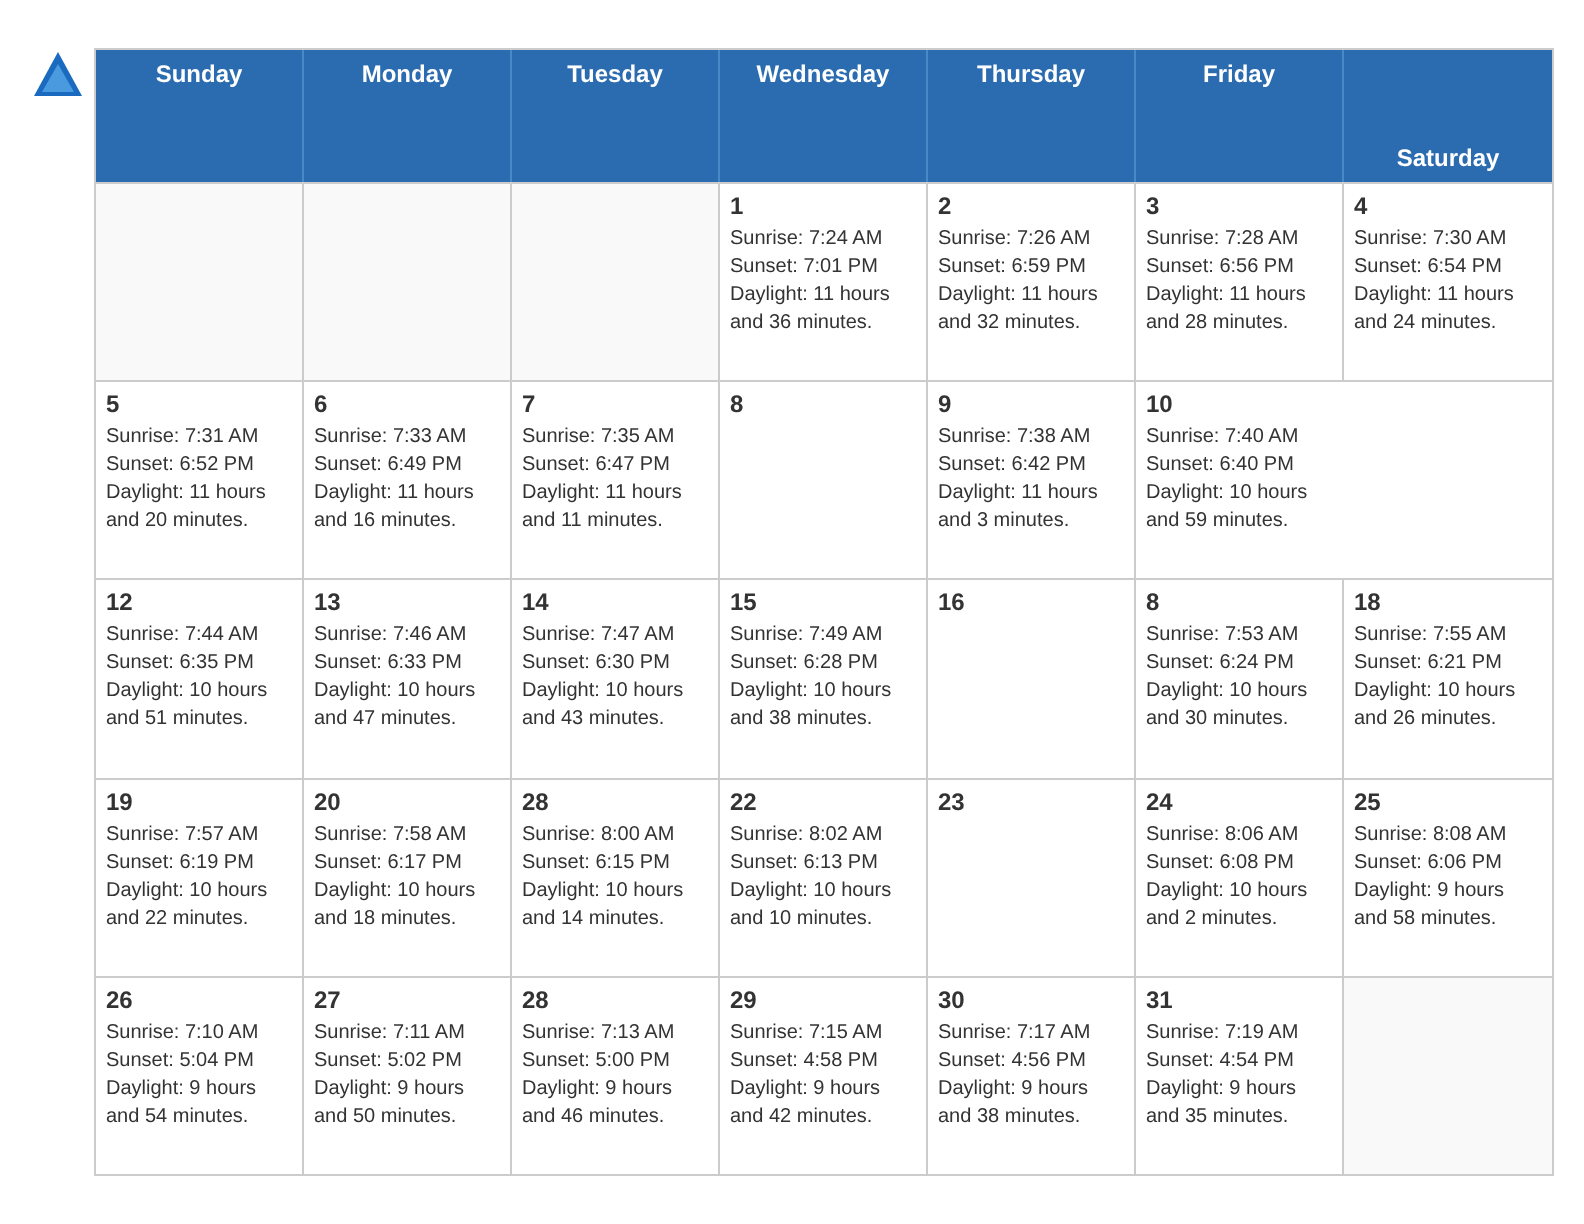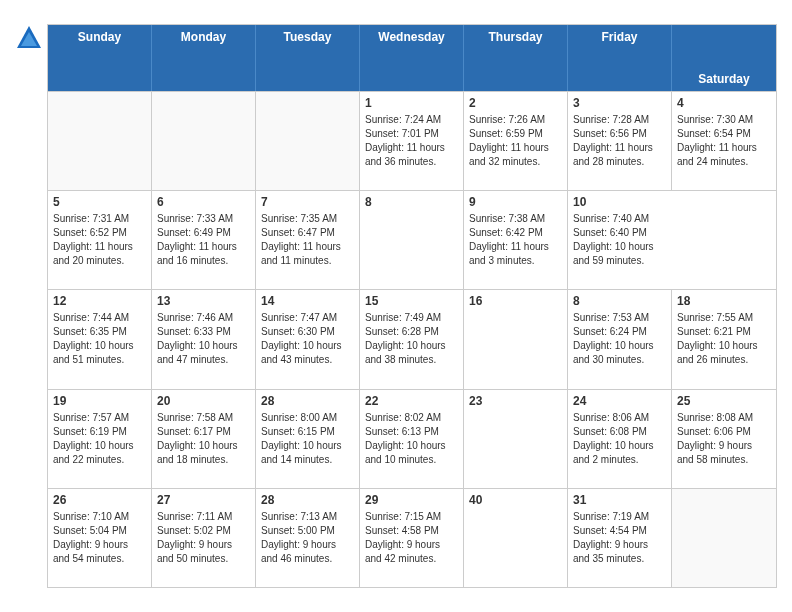--- a/index.html
+++ b/index.html
@@ -259,21 +259,22 @@
           </div>
           <div class="cal-cell">
             <span class="cal-day-num">28</span>
             <div class="cal-cell-content">Sunrise: 7:13 AM<br>Sunset: 5:00 PM<br>Daylight: 9 hours and 46 minutes.</div>
           </div>
           <div class="cal-cell">
             <span class="cal-day-num">29</span>
             <div class="cal-cell-content">Sunrise: 7:15 AM<br>Sunset: 4:58 PM<br>Daylight: 9 hours and 42 minutes.</div>
           </div>
           <div class="cal-cell">
-            <span class="cal-day-num">40</span>
+            <span class="cal-day-num">30</span>
+            <div class="cal-cell-content">Sunrise: 7:17 AM<br>Sunset: 4:56 PM<br>Daylight: 9 hours and 38 minutes.</div>
           </div>
           <div class="cal-cell">
             <span class="cal-day-num">31</span>
             <div class="cal-cell-content">Sunrise: 7:19 AM<br>Sunset: 4:54 PM<br>Daylight: 9 hours and 35 minutes.</div>
           </div>
           <div class="cal-cell empty"></div>
         </div>
       </div>
   </div>
 </div>

